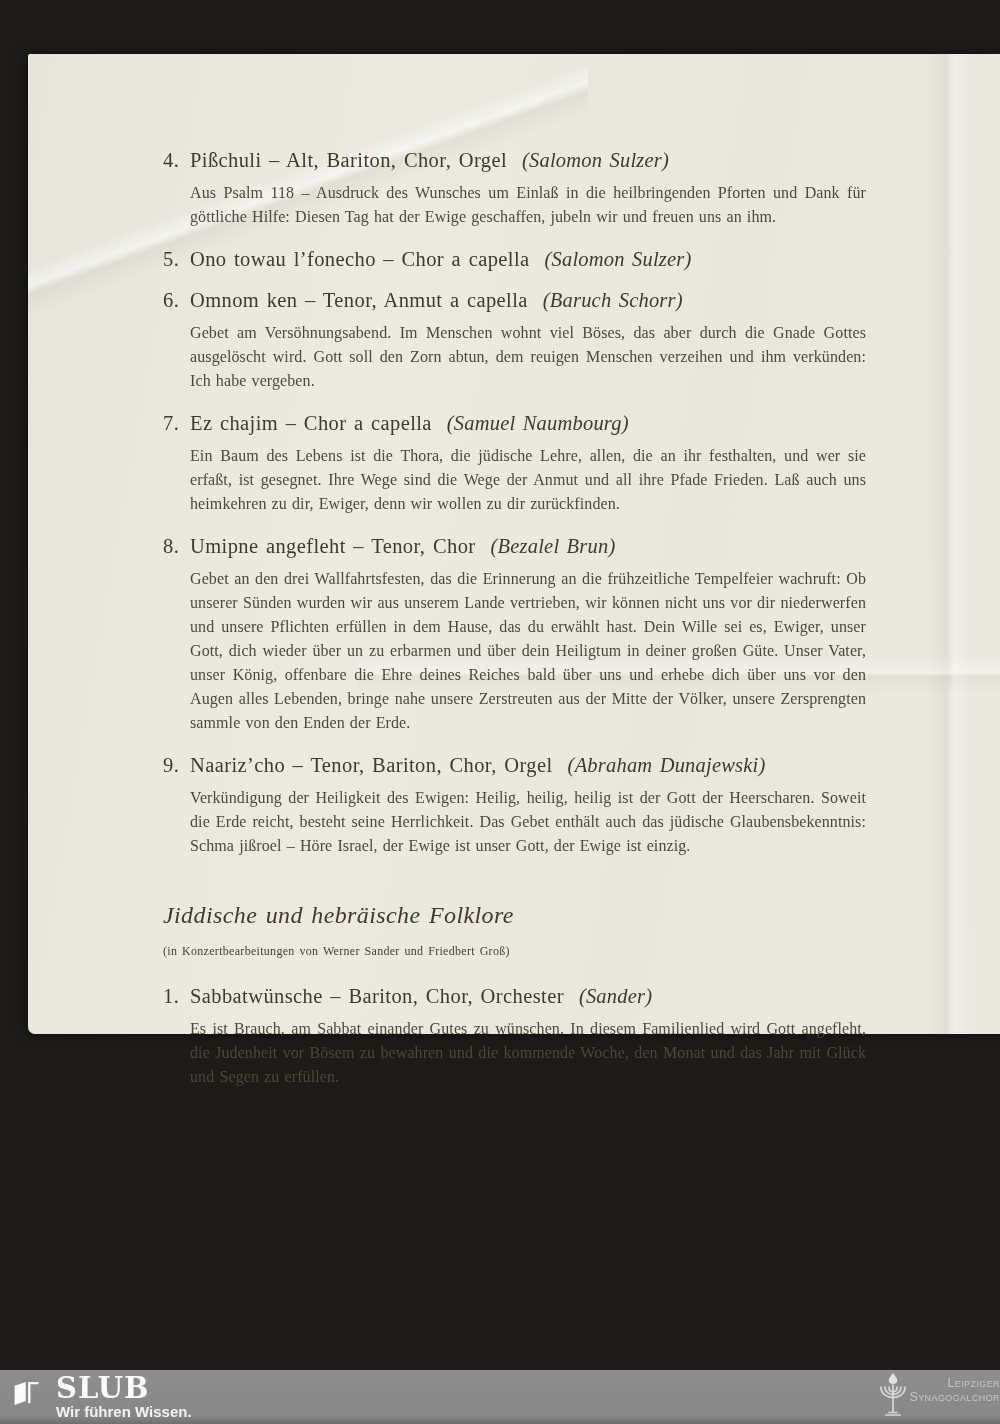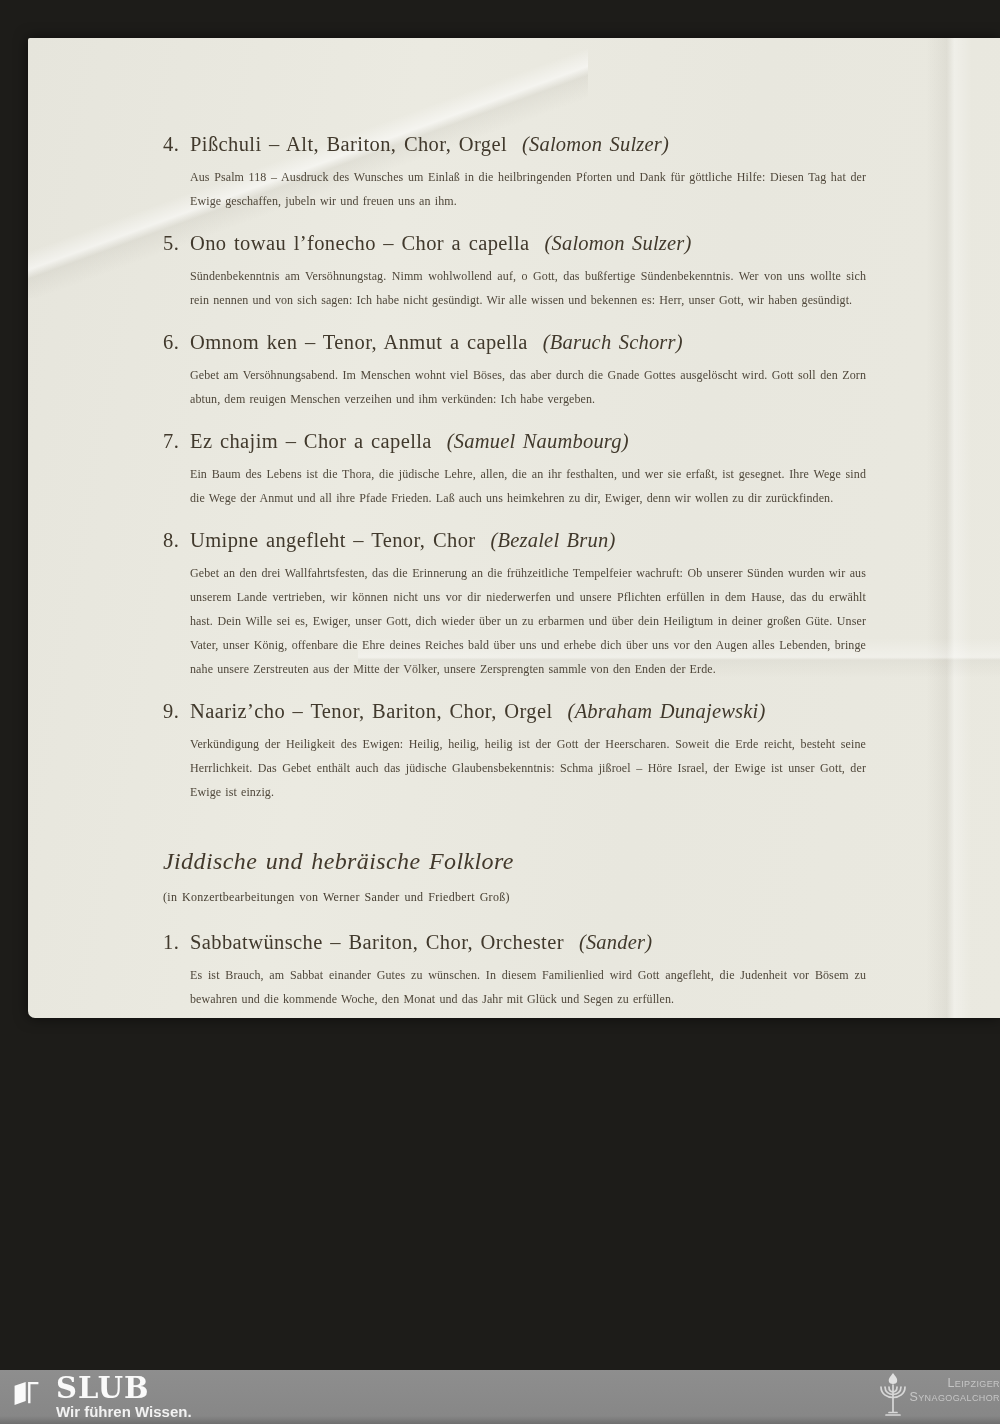--- a/index.html
+++ b/index.html
@@ -5,21 +5,21 @@
   html,body{margin:0;padding:0;}
   body{
     width:1000px;height:1424px;
     background:#1d1c19;
     position:relative;
     overflow:hidden;
     font-family:"Liberation Serif","DejaVu Serif",serif;
   }
   
   .paper{
-    position:absolute;left:28px;top:38px;
+    position:absolute;left:28px;top:54px;
     width:972px;height:980px;
     background:linear-gradient(100deg,#e6e5dc 0%,#ebeae1 35%,#e8e7de 65%,#eae9e0 100%);
     border-radius:2px 0 0 7px;
     box-shadow:0 0 14px rgba(0,0,0,.55);
   }
   .crease-diagonal{
     position:absolute;left:0;top:0;width:560px;height:260px;pointer-events:none;
     background:linear-gradient(160deg,transparent 46%,rgba(255,255,255,.5) 50%,rgba(110,105,92,.08) 52%,transparent 57%);
   }
   .crease-vertical{
@@ -38,21 +38,21 @@
   .item{margin:0 0 20px 0;}
   .item-heading{
     margin:0;font-weight:normal;
     font-size:20.5px;line-height:21px;
     color:#41392c;letter-spacing:.4px;word-spacing:2px;
   }
   .item-num{display:inline-block;min-width:27px;}
   .item-composer{font-style:italic;margin-left:15px;letter-spacing:.2px;}
   .item-body{
     margin:10px 0 0 27px;width:676px;
-    font-size:12px;line-height:24px;
+    font-size:16px;line-height:24px;
     text-align:justify;word-spacing:1px;letter-spacing:.1px;
     color:#4f473a;
   }
   .folklore-heading{
     margin:42px 0 0 0;font-weight:normal;
     font-size:24px;line-height:30px;color:#42392c;
     letter-spacing:.4px;word-spacing:2px;font-style:italic;
   }
   .folklore-subtitle{
     margin:8px 0 22px 0;
@@ -100,21 +100,20 @@
       <h3 class="item-heading">
         <span class="item-num">4.</span><span class="item-title">Pißchuli – Alt, Bariton, Chor, Orgel</span><span class="item-composer">(Salomon Sulzer)</span>
       </h3>
       <p class="item-body">Aus Psalm 118 – Ausdruck des Wunsches um Einlaß in die heilbringenden Pforten und Dank für göttliche Hilfe: Diesen Tag hat der Ewige geschaffen, jubeln wir und freuen uns an ihm.</p>
     </article>
 
     <article class="item">
       <h3 class="item-heading">
         <span class="item-num">5.</span><span class="item-title">Ono towau l’fonecho – Chor a capella</span><span class="item-composer">(Salomon Sulzer)</span>
       </h3>
-      <p class="item-body">Sündenbekenntnis am Versöhnungstag. Nimm wohlwollend auf, o Gott, das bußfertige Sündenbekenntnis. Wer von uns wollte sich rein nennen und von sich sagen: Ich habe nicht gesündigt. Wir alle wissen und bekennen es: Herr, unser Gott, wir haben gesündigt.</p>
     </article>
 
     <article class="item">
       <h3 class="item-heading">
         <span class="item-num">6.</span><span class="item-title">Omnom ken – Tenor, Anmut a capella</span><span class="item-composer">(Baruch Schorr)</span>
       </h3>
       <p class="item-body">Gebet am Versöhnungsabend. Im Menschen wohnt viel Böses, das aber durch die Gnade Gottes ausgelöscht wird. Gott soll den Zorn abtun, dem reuigen Menschen verzeihen und ihm verkünden: Ich habe vergeben.</p>
     </article>
 
     <article class="item">

